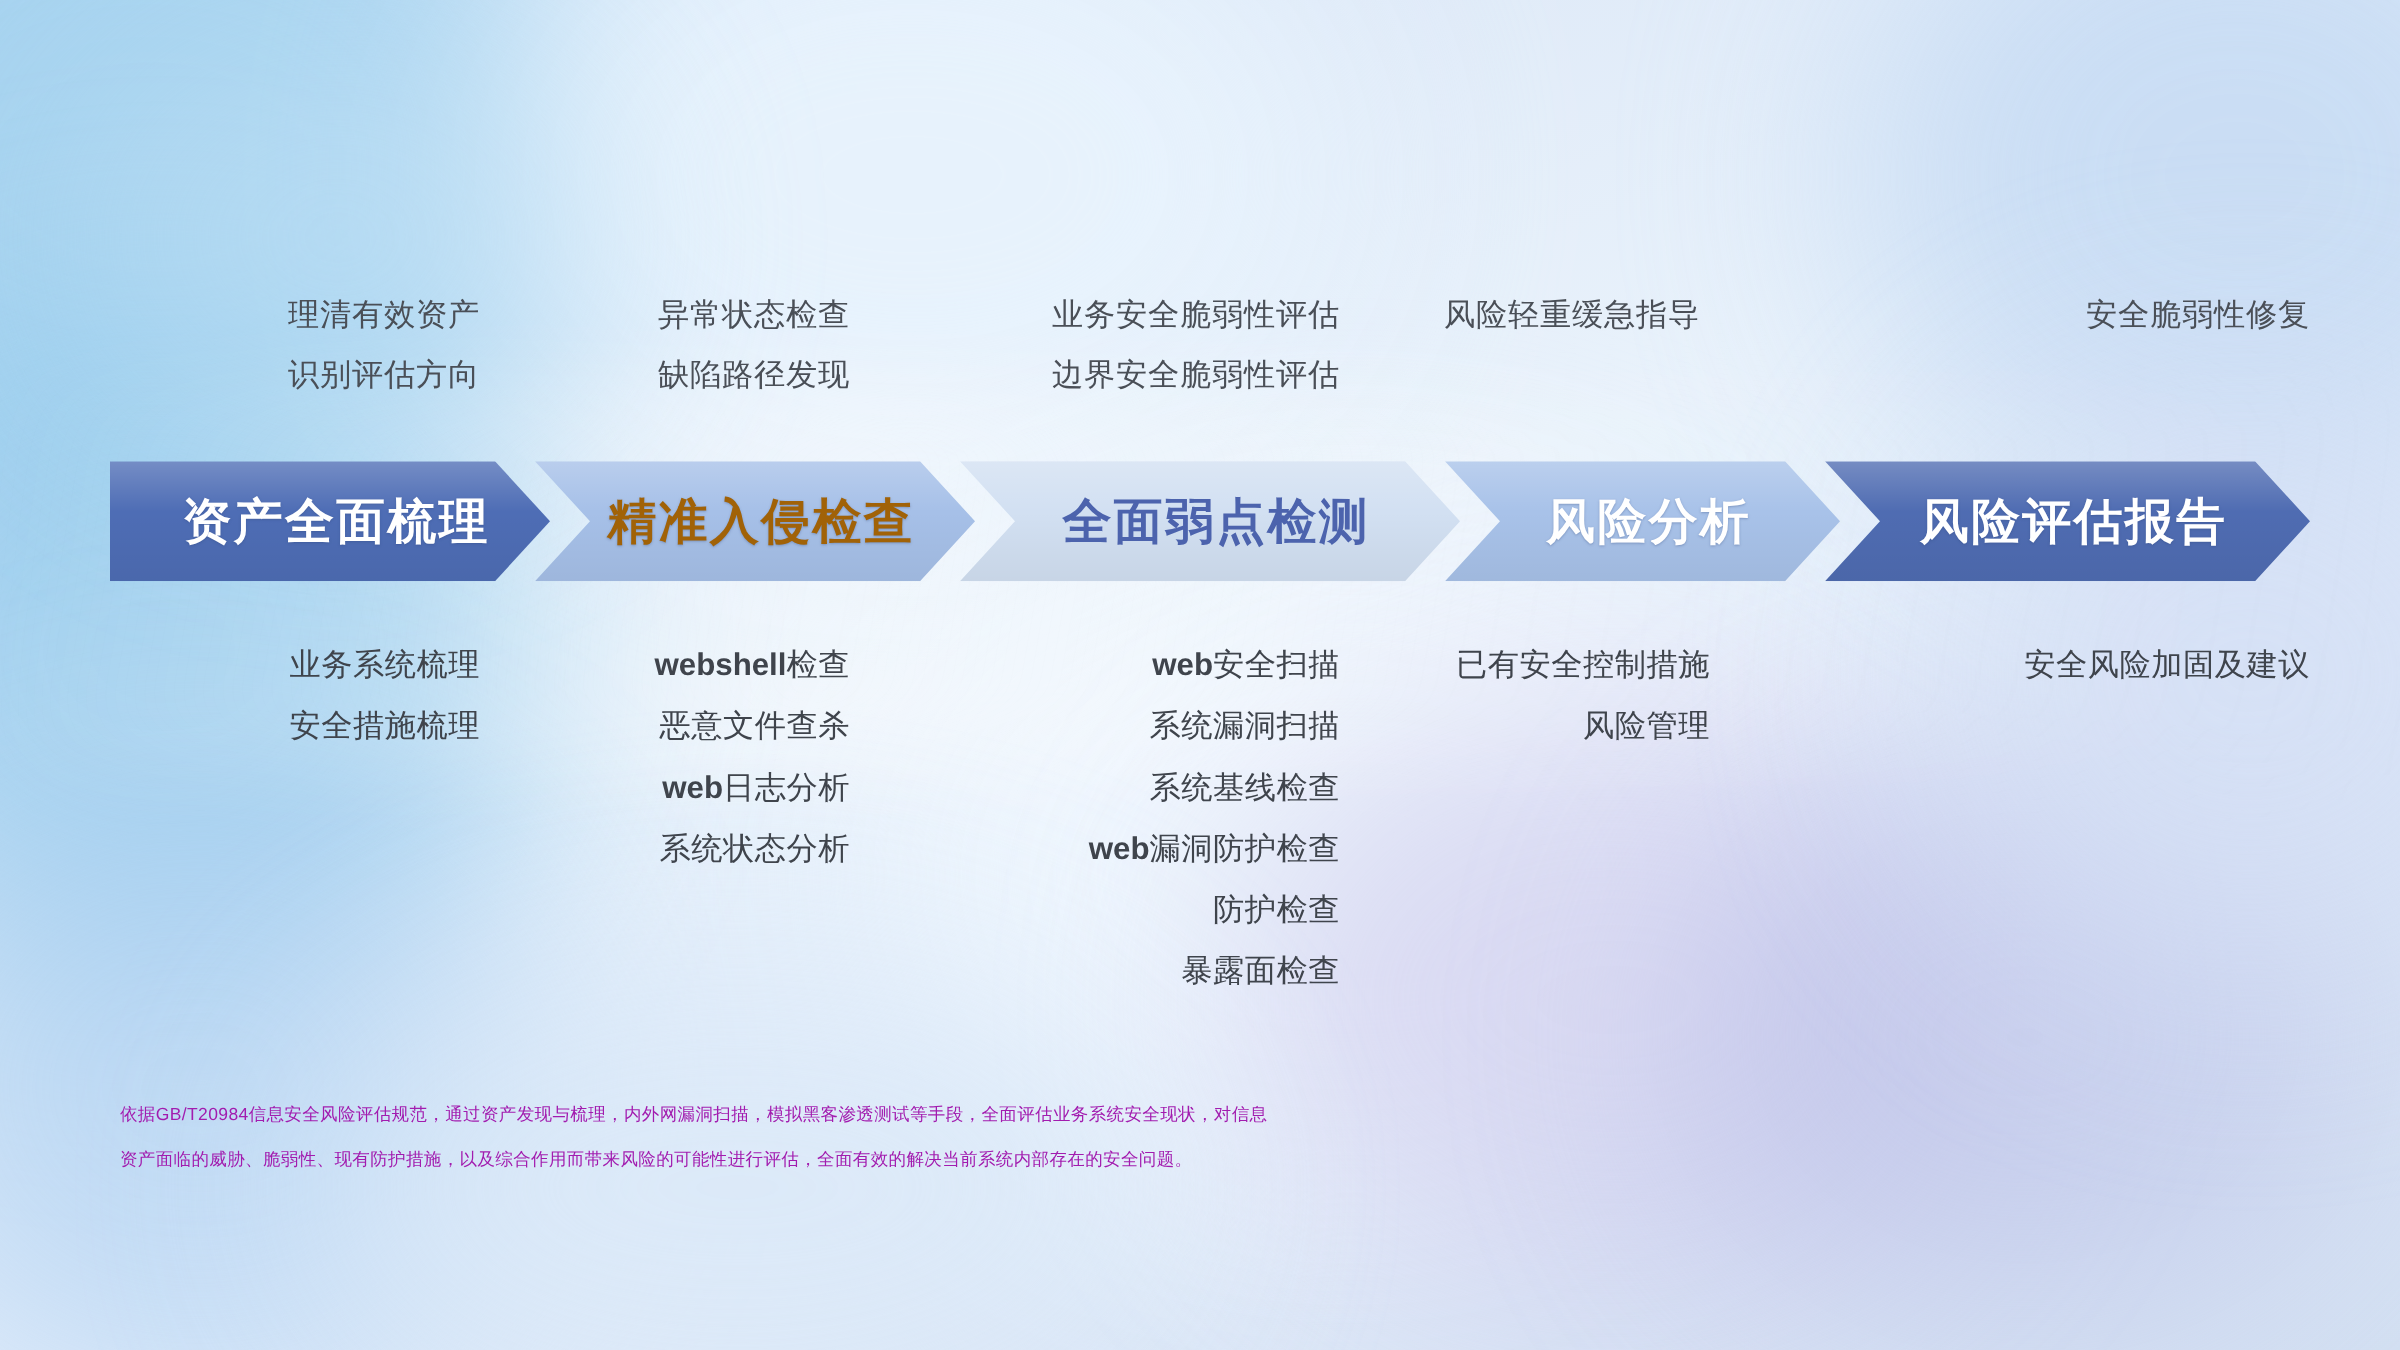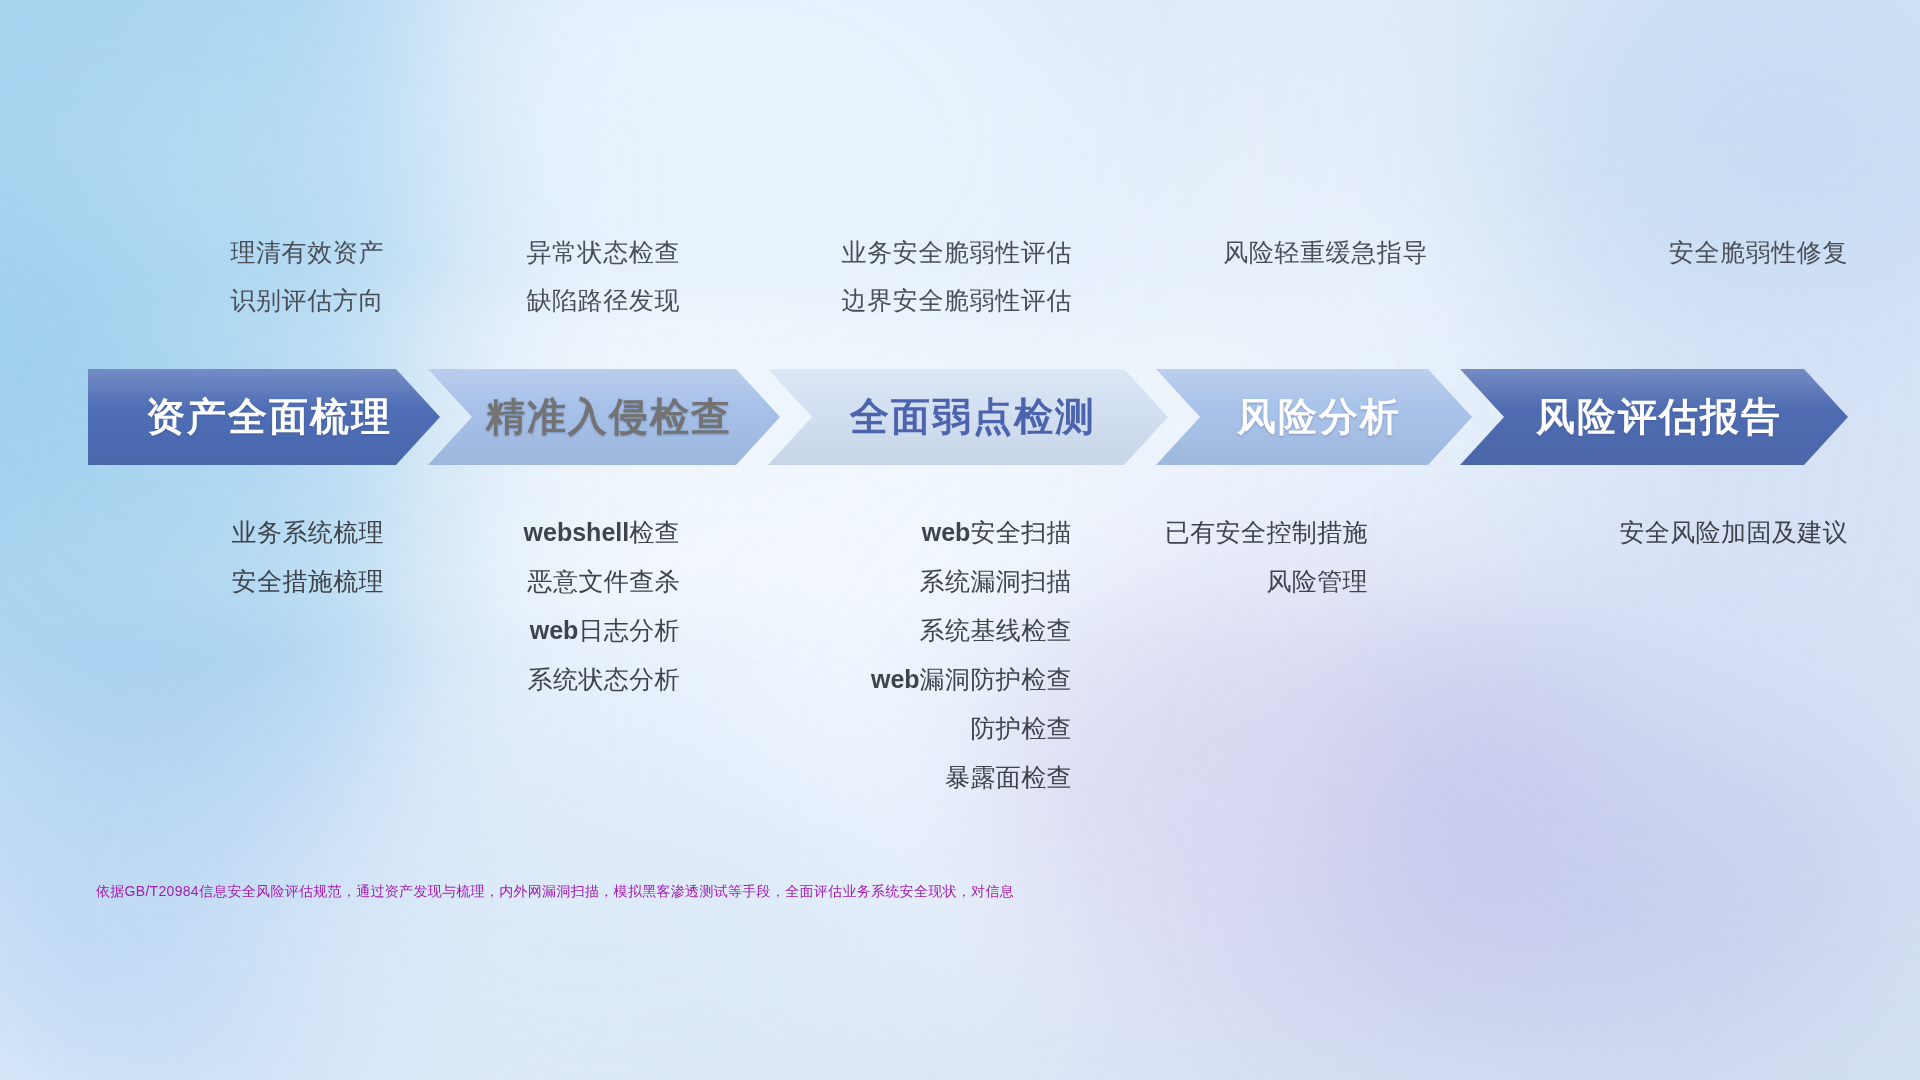--- a/index.html
+++ b/index.html
@@ -181,36 +181,36 @@
           <div class="top-item">识别评估方向</div>
         </div>
         <div class="col" style="position: absolute; left: 384px; width: 296px;">
           <div class="top-item">异常状态检查</div>
           <div class="top-item">缺陷路径发现</div>
         </div>
         <div class="col" style="position: absolute; left: 680px; width: 392px;">
           <div class="top-item">业务安全脆弱性评估</div>
           <div class="top-item">边界安全脆弱性评估</div>
         </div>
-        <div class="col" style="position: absolute; left: 1132px; width: 296px;">
+        <div class="col" style="position: absolute; left: 1064px; width: 296px;">
           <div class="top-item">风险轻重缓急指导</div>
         </div>
         <div class="col" style="position: absolute; left: 1368px; width: 480px;">
           <div class="top-item">安全脆弱性修复</div>
         </div>
       </div>
 
     <div id="band">
         <div class="arrow" style="left: 0px; width: 352px; z-index: 10;">
           <div class="shape" style="background: rgb(78, 109, 181); filter: drop-shadow(rgba(80, 110, 160, 0.28) 2px 0px 3px);"></div>
           <div class="label" style="color: rgb(255, 255, 255); text-shadow: rgba(45, 70, 120, 0.35) 0px 1px 2px;">资产全面梳理</div>
         </div>
         <div class="arrow notched" style="left: 340px; width: 352px; z-index: 9;">
           <div class="shape" style="background: rgb(166, 192, 232); filter: drop-shadow(rgba(80, 110, 160, 0.28) 2px 0px 3px);"></div>
-          <div class="label" style="color: #737373; text-shadow: rgba(45, 70, 120, 0.35) 0px 1px 2px;">精准入侵检查</div>
+          <div class="label" style="color: #a16207; text-shadow: rgba(45, 70, 120, 0.35) 0px 1px 2px;">精准入侵检查</div>
         </div>
         <div class="arrow notched" style="left: 680px; width: 400px; z-index: 8;">
           <div class="shape" style="background: rgb(210, 224, 242); filter: drop-shadow(rgba(80, 110, 160, 0.28) 2px 0px 3px);"></div>
           <div class="label" style="color: rgb(76, 99, 173);">全面弱点检测</div>
         </div>
         <div class="arrow notched" style="left: 1372px; width: 388px; z-index: 6;">
           <div class="shape" style="background: rgb(79, 108, 178); filter: drop-shadow(rgba(80, 110, 160, 0.28) 2px 0px 3px);"></div>
           <div class="label" style="color: rgb(255, 255, 255); text-shadow: rgba(45, 70, 120, 0.35) 0px 1px 2px;">风险评估报告</div>
         </div>
         <div class="arrow notched" style="left: 1068px; width: 316px; z-index: 7;">
@@ -242,16 +242,17 @@
           <div class="bottom-item"><span>已有安全控制措施</span></div>
           <div class="bottom-item"><span>风险管理</span></div>
         </div>
         <div class="col" style="position: absolute; left: 1368px; width: 480px;">
           <div class="bottom-item"><span>安全风险加固及建议</span></div>
         </div>
       </div>
 
     <div id="footer">
       <p>依据GB/T20984信息安全风险评估规范，通过资产发现与梳理，内外网漏洞扫描，模拟黑客渗透测试等手段，全面评估业务系统安全现状，对信息</p>
+      <p>资产面临的威胁、脆弱性、现有防护措施，以及综合作用而带来风险的可能性进行评估，全面有效的解决当前系统内部存在的安全问题。</p>
     </div>
 
   </div>
 </div>
 
 </body></html>

